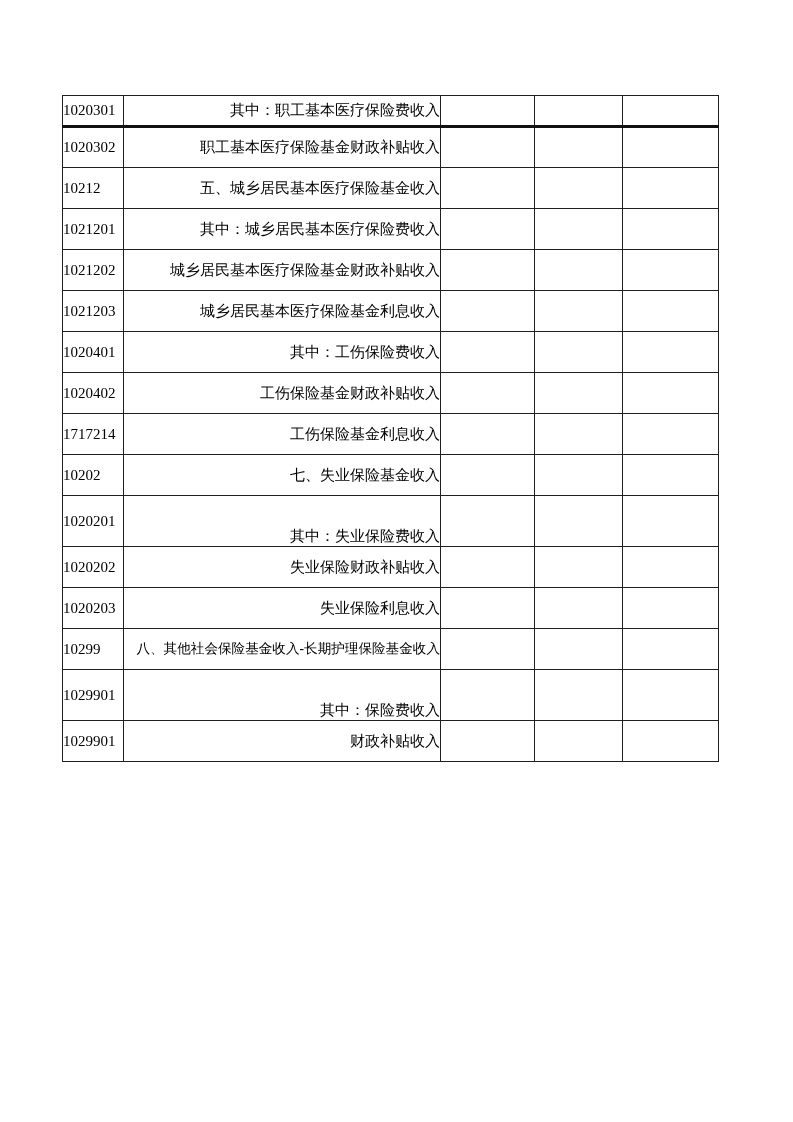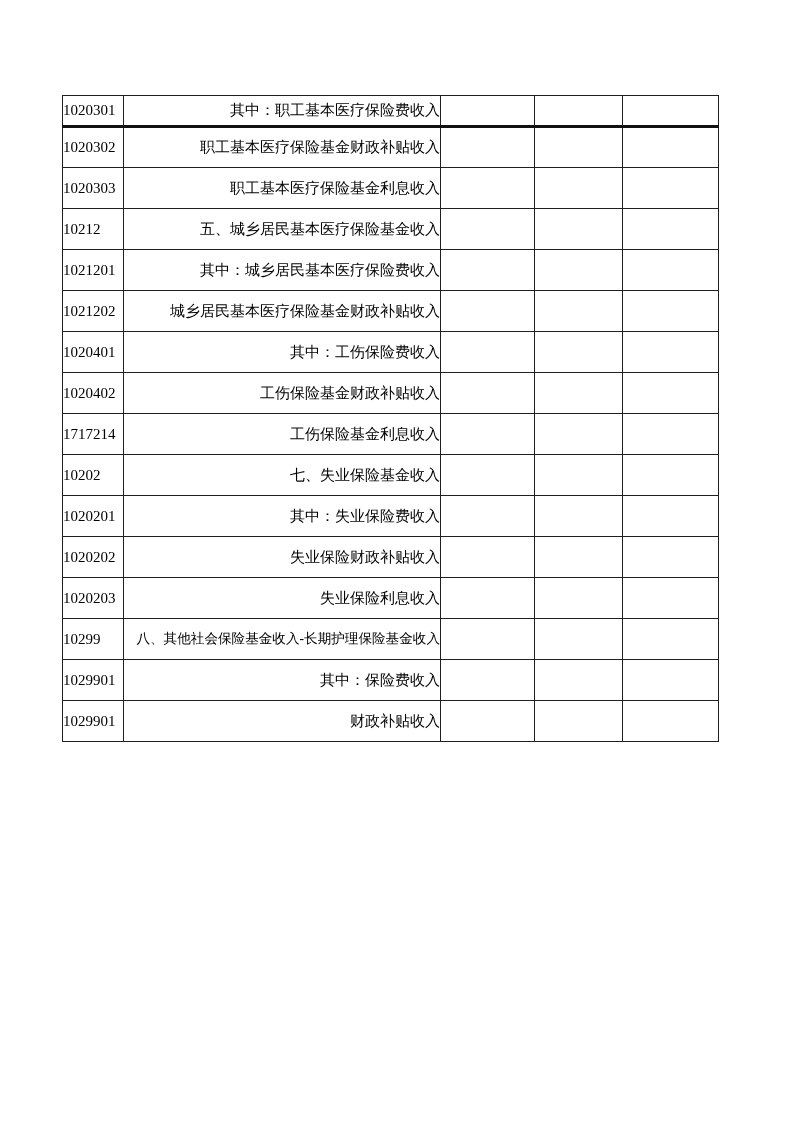--- a/index.html
+++ b/index.html
@@ -41,21 +41,21 @@
   td.desc-cell {
     font-size: 15px;
     text-align: right;
   }
   td.desc-cell .desc-text {
     display: inline-block;
     white-space: nowrap;
   }
   tr.tight td.desc-cell { font-size: 13.6px; }
   .ind0 { padding-left: 4px; }
-  .ind1 { padding-left: 21px; }
+  .ind1 { padding-left: 21px; margin-top: 31px; }
   .ind2 { padding-left: 45px; }
   .ind3 { padding-left: 62px; }
   .footnote {
     position: absolute;
     left: 113px;
     top: 833px;
     font-size: 14.5px;
     letter-spacing: 0.5px;
   }
   .page-number {
@@ -87,43 +87,43 @@
       <td class="value-cell"></td>
     </tr>
         <tr class="row">
       <td class="code-cell">1020302</td>
       <td class="desc-cell"><span class="desc-text ind2">职工基本医疗保险基金财政补贴收入</span></td>
       <td class="value-cell"></td>
       <td class="value-cell"></td>
       <td class="value-cell"></td>
     </tr>
         <tr class="row">
-      <td class="code-cell">1020303</td>
-      <td class="desc-cell"><span class="desc-text ind2">职工基本医疗保险基金利息收入</span></td>
-      <td class="value-cell"></td>
-      <td class="value-cell"></td>
-      <td class="value-cell"></td>
-    </tr>
-        <tr class="row">
       <td class="code-cell">10212</td>
       <td class="desc-cell"><span class="desc-text ind0">五、城乡居民基本医疗保险基金收入</span></td>
       <td class="value-cell"></td>
       <td class="value-cell"></td>
       <td class="value-cell"></td>
     </tr>
         <tr class="row">
       <td class="code-cell">1021201</td>
       <td class="desc-cell"><span class="desc-text ind0">其中：城乡居民基本医疗保险费收入</span></td>
       <td class="value-cell"></td>
       <td class="value-cell"></td>
       <td class="value-cell"></td>
     </tr>
         <tr class="row">
       <td class="code-cell">1021202</td>
       <td class="desc-cell"><span class="desc-text ind2">城乡居民基本医疗保险基金财政补贴收入</span></td>
+      <td class="value-cell"></td>
+      <td class="value-cell"></td>
+      <td class="value-cell"></td>
+    </tr>
+        <tr class="row">
+      <td class="code-cell">1021203</td>
+      <td class="desc-cell"><span class="desc-text ind2">城乡居民基本医疗保险基金利息收入</span></td>
       <td class="value-cell"></td>
       <td class="value-cell"></td>
       <td class="value-cell"></td>
     </tr>
         <tr class="row">
       <td class="code-cell">1020401</td>
       <td class="desc-cell"><span class="desc-text ind0">其中：工伤保险费收入</span></td>
       <td class="value-cell"></td>
       <td class="value-cell"></td>
       <td class="value-cell"></td>

